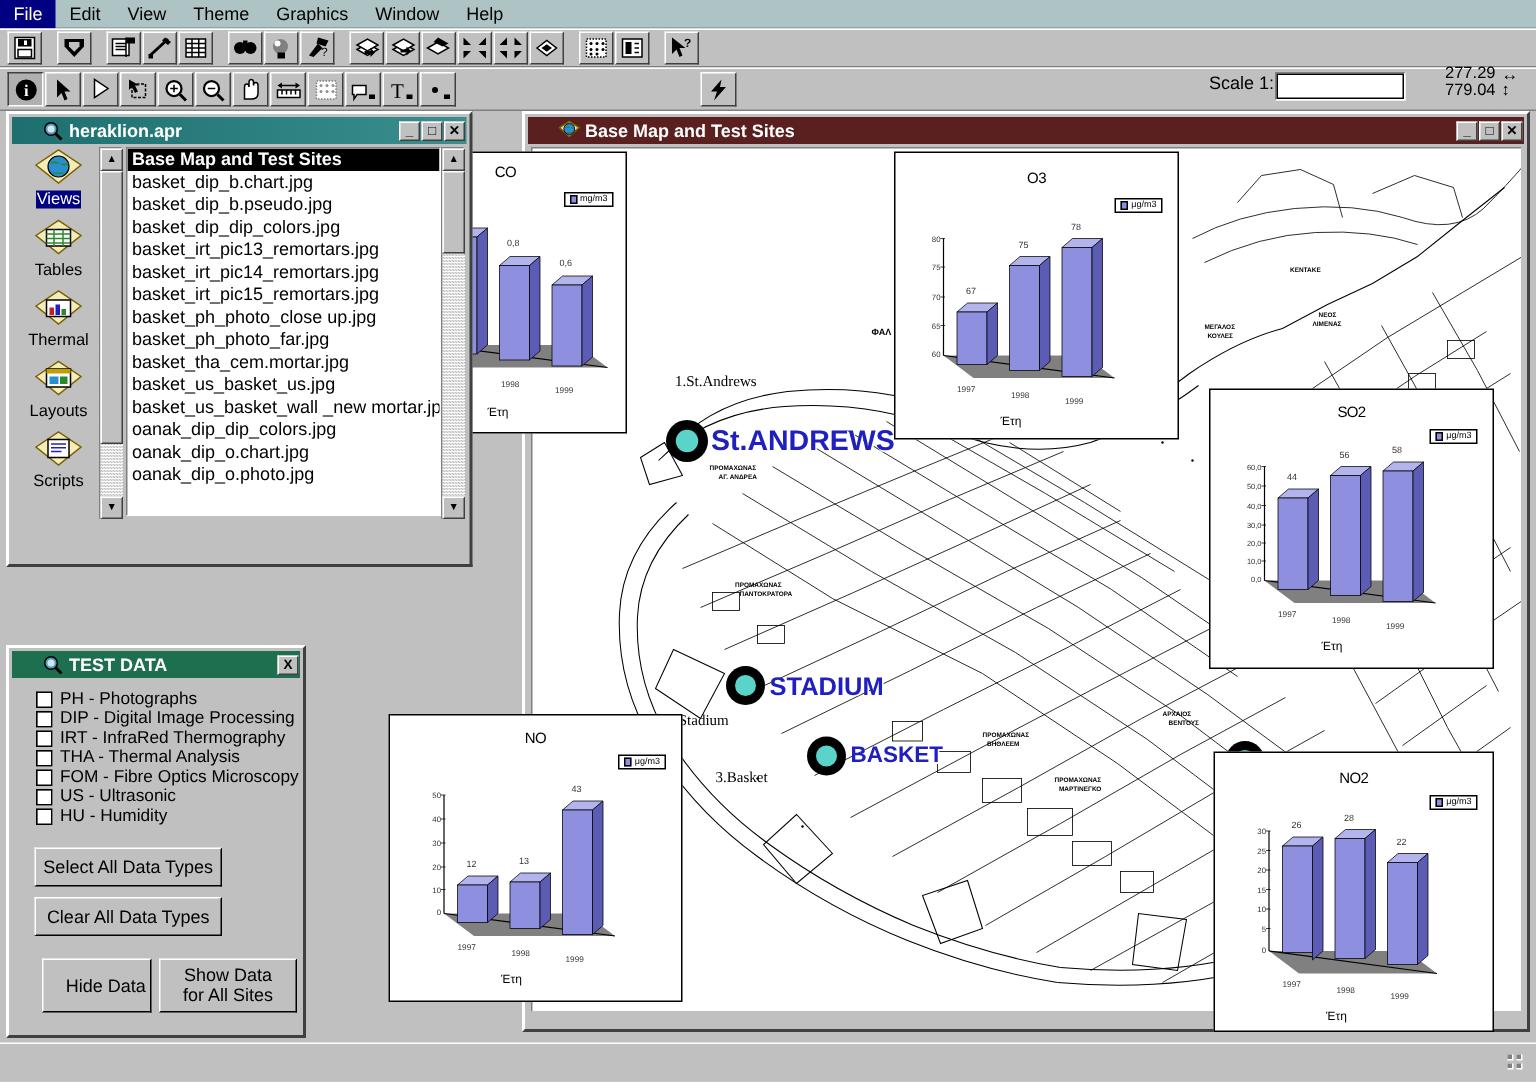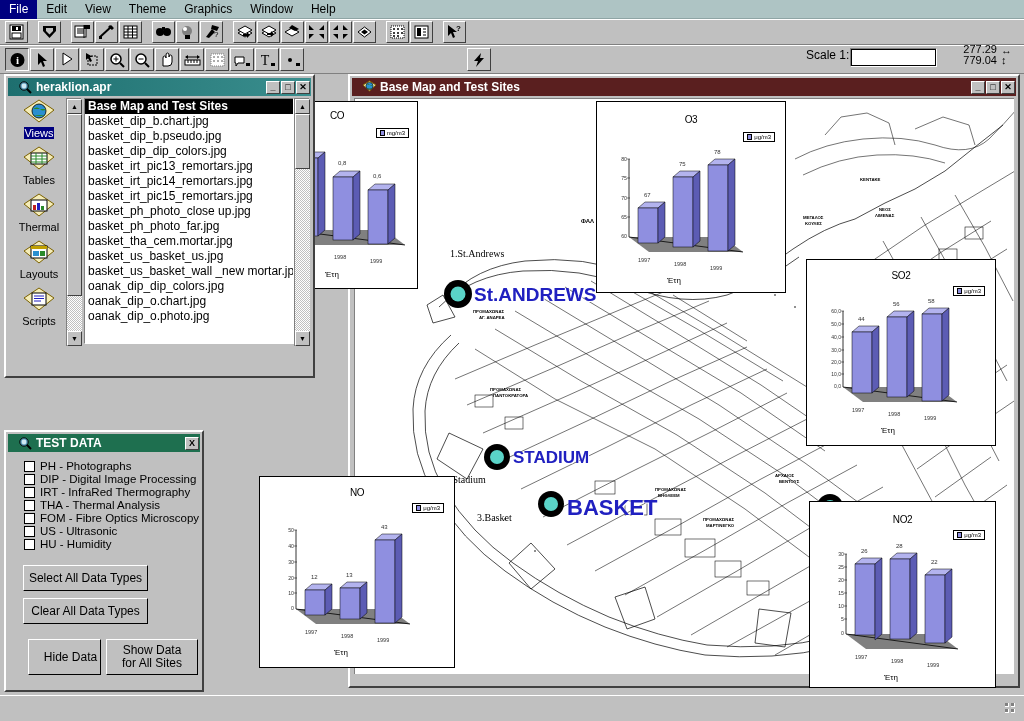--- a/index.html
+++ b/index.html
@@ -78,21 +78,21 @@
 
   
   #projwin {
     position: absolute; left: 4px; top: 74px; width: 311px; height: 304px;
     background: #c0c0c0;
     border-top: 2px solid #fff; border-left: 2px solid #fff;
     border-right: 2px solid #404040; border-bottom: 2px solid #404040;
   }
   .titlebar {
     height: 18px; margin: 2px; display: flex; align-items: center;
-    padding-left: 10px; color: #fff;
+    padding-left: 20px; color: #fff;
     font-weight: bold; font-size: 12px;
   }
   #projwin .titlebar { background: linear-gradient(to right,#1e6f6f,#3a8e8e); }
   #basemapwin .titlebar { background: #5a1f1f; }
   .tbtns { margin-left: auto; display: flex; gap: 1px; padding-right:1px; }
   .tbsq {
     width: 14px; height: 13px; background: #c0c0c0;
     border-top: 1px solid #fff; border-left: 1px solid #fff;
     border-right: 1px solid #404040; border-bottom: 1px solid #404040;
     display:flex; align-items:center; justify-content:center;
@@ -638,21 +638,21 @@
         </svg>
       </div>
       <div style="position:absolute;left:158px;top:349px;color:#2020c0;font-size:17px;font-weight:bold;font-family:'Liberation Sans',sans-serif;text-shadow:1px 1px 0 #fff;">STADIUM</div>
 
       <div style="position:absolute;left:182px;top:391px;">
         <svg width="28" height="28" viewBox="0 0 28 28">
           <circle cx="14" cy="14" r="13" fill="#000"></circle>
             <circle cx="14" cy="14" r="7" fill="#5ad4c8"></circle>
         </svg>
       </div>
-      <div style="position:absolute;left:212px;top:396px;color:#2020c0;font-size:22px;font-weight:bold;font-family:'Liberation Sans',sans-serif;text-shadow:1px 1px 0 #fff;">BASKET</div>
+      <div style="position:absolute;left:212px;top:396px;color:#2020c0;font-size:15px;font-weight:bold;font-family:'Liberation Sans',sans-serif;text-shadow:1px 1px 0 #fff;">BASKET</div>
 
       <div style="position:absolute;left:461px;top:394px;">
         <svg width="28" height="28" viewBox="0 0 28 28">
           <circle cx="14" cy="14" r="13" fill="#000"></circle>
             <circle cx="14" cy="14" r="7" fill="#5ad4c8"></circle>
         </svg>
       </div>
       <div style="position:absolute;left:491px;top:399px;color:#2020c0;font-size:17px;font-weight:bold;font-family:'Liberation Sans',sans-serif;text-shadow:1px 1px 0 #fff;">OANAK</div>
     </div>
   </div>

